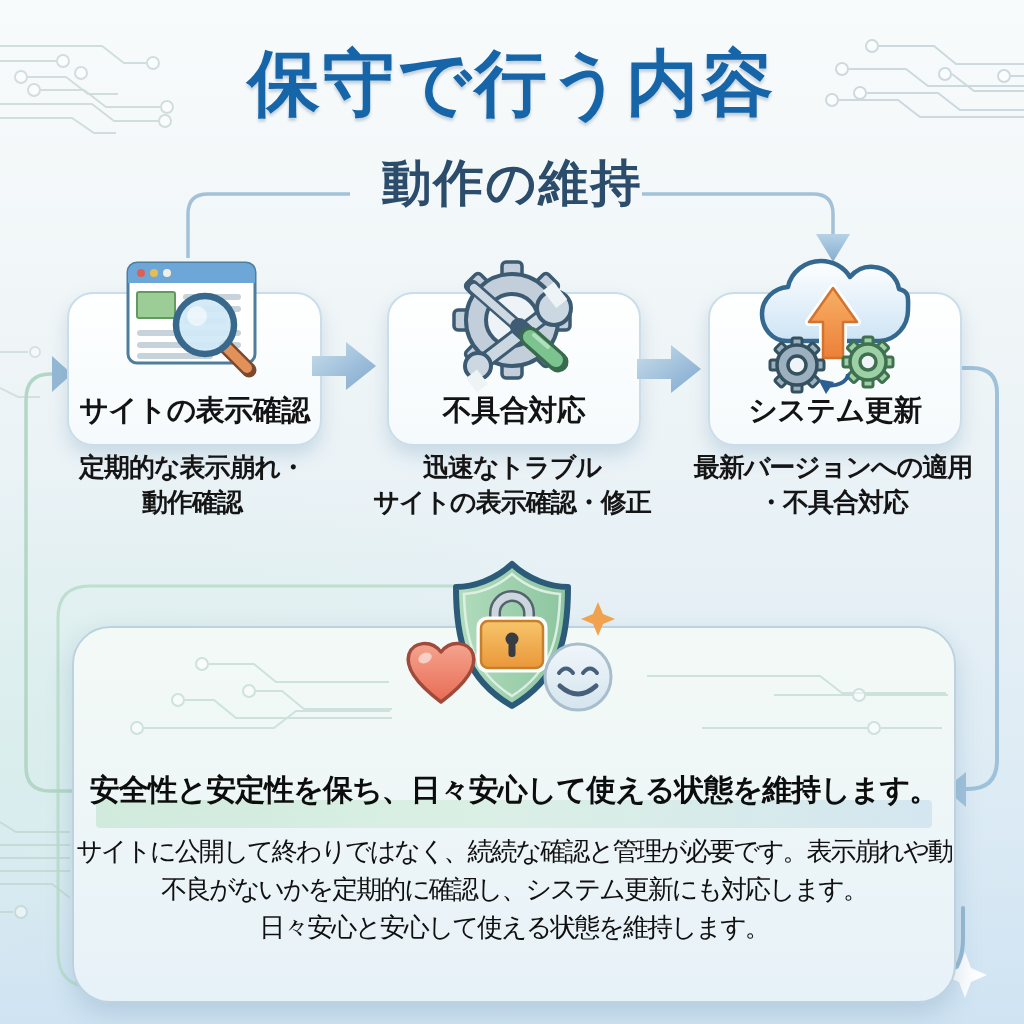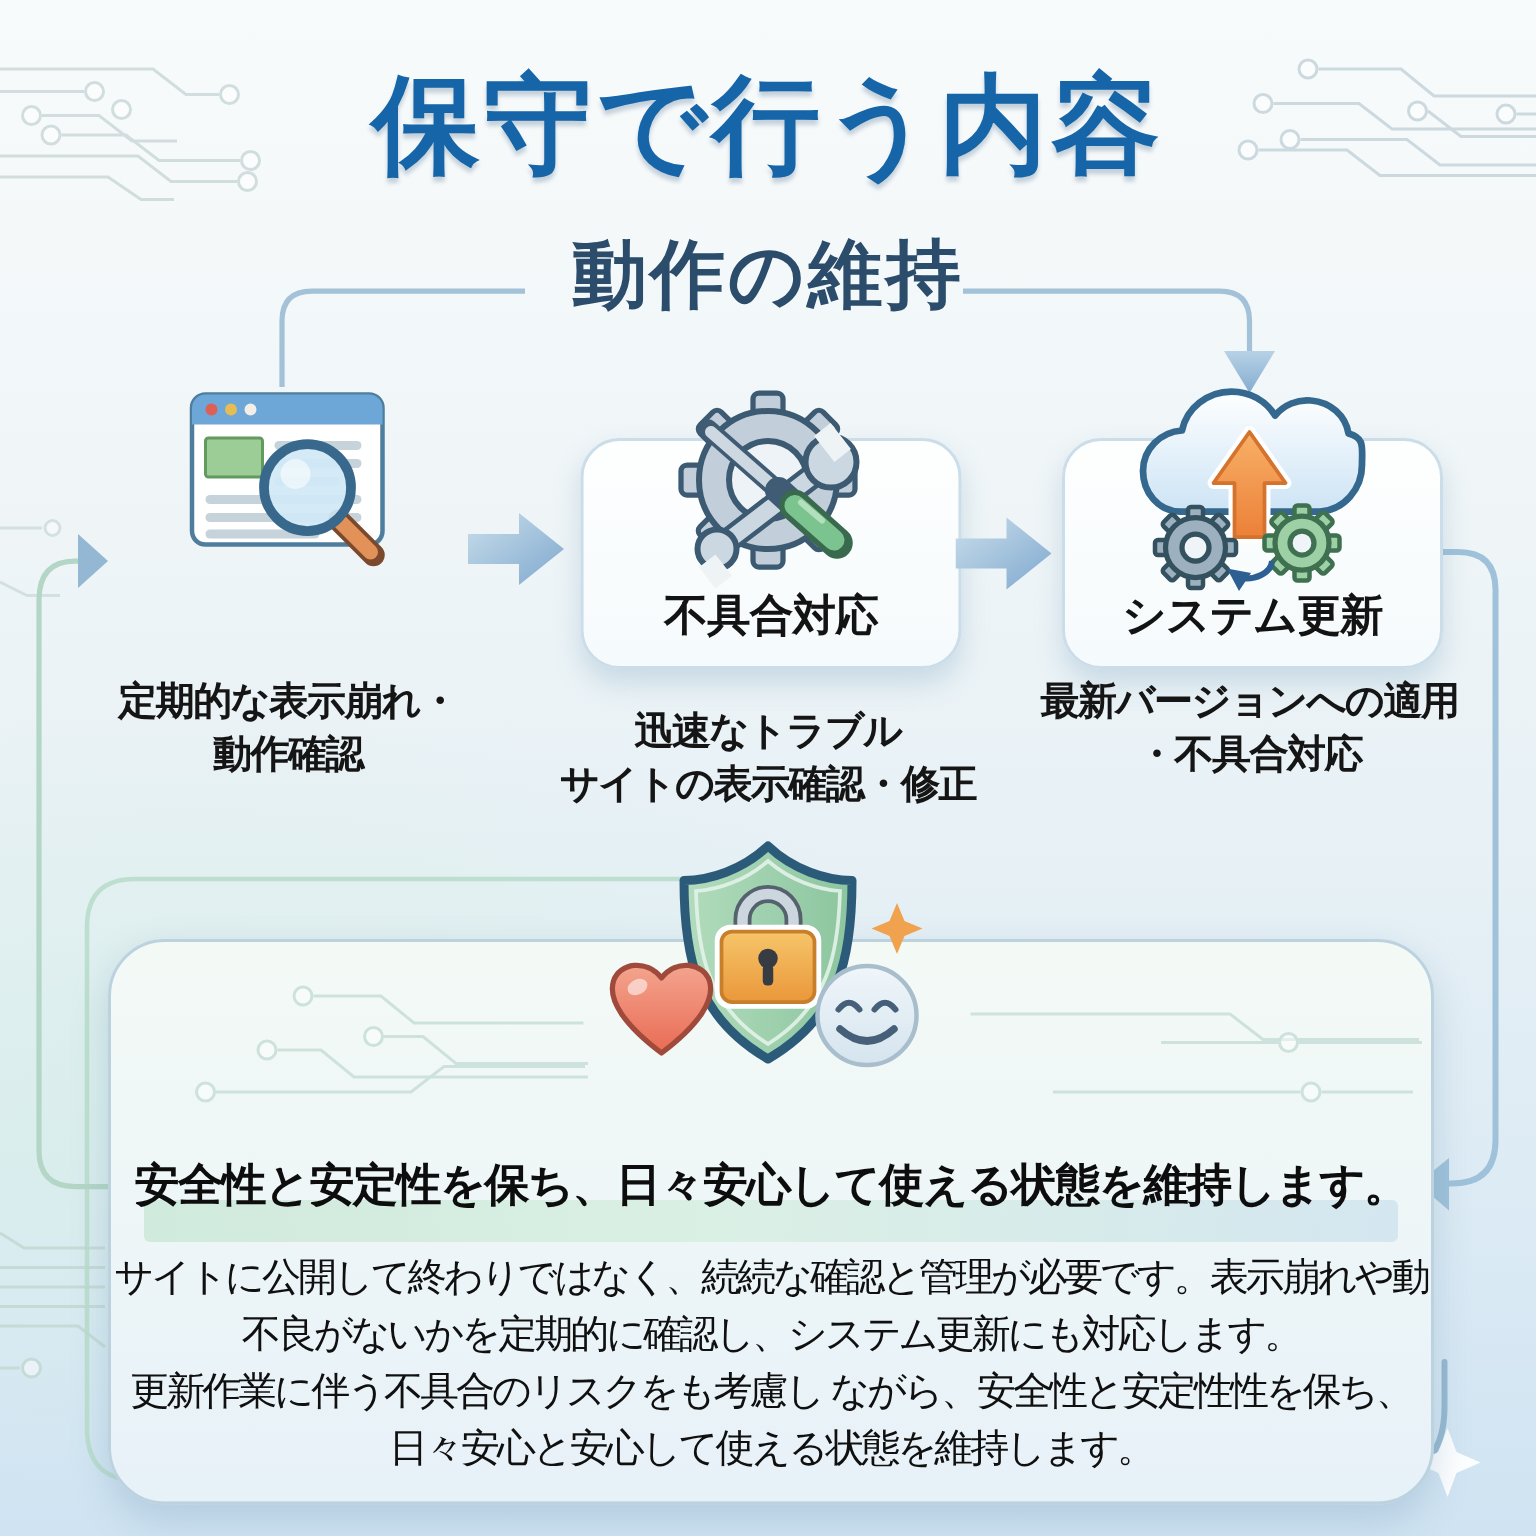--- a/index.html
+++ b/index.html
@@ -143,20 +143,23 @@
 
     <path d="M954,368 H972 Q997,368 997,393 V760 Q997,789 968,789 H966" fill="none" stroke="#9fc2da" stroke-width="4"></path>
     <polygon points="966,772 966,807 945,789" fill="#9fc2da"></polygon>
 
     <path fill="#ffffff" opacity="0.95" d="M965,952 l6,16 16,7 -16,7 -6,16 -6,-16 -16,-7 16,-7 Z"></path>
   </svg>
 
   <h1 class="abs page-title">保守で行う内容</h1>
   <h2 class="abs section-title">動作の維持</h2>
 
+  <div class="abs card" style="left:67px;top:292px;width:251px;height:150px;">
+    <span class="title">サイトの表示確認</span>
+  </div>
   <div class="abs icon-wrap" style="left:120px;top:258px;">
     <svg width="140" height="122" viewBox="0 0 140 122">
       <rect x="8" y="5" width="127" height="100" rx="9" fill="#ffffff" stroke="#4f7d9e" stroke-width="3"></rect>
       <path d="M8,25 V14 a9,9 0 0 1 9,-9 H126 a9,9 0 0 1 9,9 V25 Z" fill="#6da7d8"></path>
       <circle cx="21" cy="15" r="4" fill="#dd6054"></circle>
         <circle cx="34" cy="15" r="4" fill="#e5bd54"></circle>
         <circle cx="47" cy="15" r="4" fill="#f3efe6"></circle>
       <rect x="17" y="34" width="38" height="26" rx="2" fill="#9ccd96" stroke="#639a5e" stroke-width="2"></rect>
       <g fill="#c6d3db">
         <rect x="63" y="36" width="58" height="6" rx="3"></rect>
@@ -217,21 +220,21 @@
       <g>
         <line x1="42" y1="38" x2="92" y2="82" stroke="#3f5c74" stroke-width="13" stroke-linecap="round"></line>
         <line x1="44" y1="40" x2="92" y2="82" stroke="#cdd8e0" stroke-width="8" stroke-linecap="round"></line>
         <line x1="89" y1="79" x2="99" y2="88" stroke="#3f5c74" stroke-width="18" stroke-linecap="round"></line>
         <line x1="100" y1="89" x2="128" y2="114" stroke="#3a6a4e" stroke-width="21" stroke-linecap="round"></line>
         <line x1="100" y1="89" x2="126" y2="112" stroke="#7cc48f" stroke-width="14" stroke-linecap="round"></line>
         <line x1="104" y1="87" x2="118" y2="99" stroke="#b2e0bd" stroke-width="4" stroke-linecap="round"></line>
       </g>
     </svg>
   </div>
-  <div class="abs step-sub" style="left:367px;top:450px;width:290px;margin-top:20px;">
+  <div class="abs step-sub" style="left:367px;top:450px;width:290px;">
     <div>迅速なトラブル</div>
     <div>サイトの表示確認・修正</div>
   </div>
 
   <svg class="abs" style="left:637px;top:344px;z-index:3;" width="66" height="50" viewBox="0 0 66 50">
     <polygon points="0,15 34,15 34,1 64,25 34,49 34,35 0,35" fill="url(#ag2)"></polygon>
     <defs>
         <linearGradient id="ag2" x1="0" y1="0" x2="1" y2="1">
       <stop offset="0" stop-color="#c9deea"></stop>
           <stop offset="1" stop-color="#7fa8cf"></stop>
@@ -314,21 +317,20 @@
         <path d="M628,100 H793"></path>
           <circle cx="800" cy="100" r="6" fill="rgba(255,255,255,.5)"></circle>
           <path d="M807,100 H868"></path>
       </g>
     </svg>
     <div class="headline-bar"></div>
     <div class="headline">安全性と安定性を保ち、日々安心して使える状態を維持します。</div>
     <div class="body-text">
       <div>サイトに公開して終わりではなく、続続な確認と管理が必要です。表示崩れや動</div>
       <div>不良がないかを定期的に確認し、システム更新にも対応します。</div>
-      <div>更新作業に伴う不具合のリスクをも考慮し ながら、安全性と安定性性を保ち、</div>
       <div>日々安心と安心して使える状態を維持します。</div>
     </div>
   </div>
 
   <svg class="abs summary-icons" width="230" height="165" viewBox="0 0 230 165">
     <defs>
       <linearGradient id="shieldG" x1="0" y1="0" x2="1" y2="0">
         <stop offset="0" stop-color="#b2dcbd"></stop>
           <stop offset="1" stop-color="#8bc59e"></stop>
       </linearGradient>

